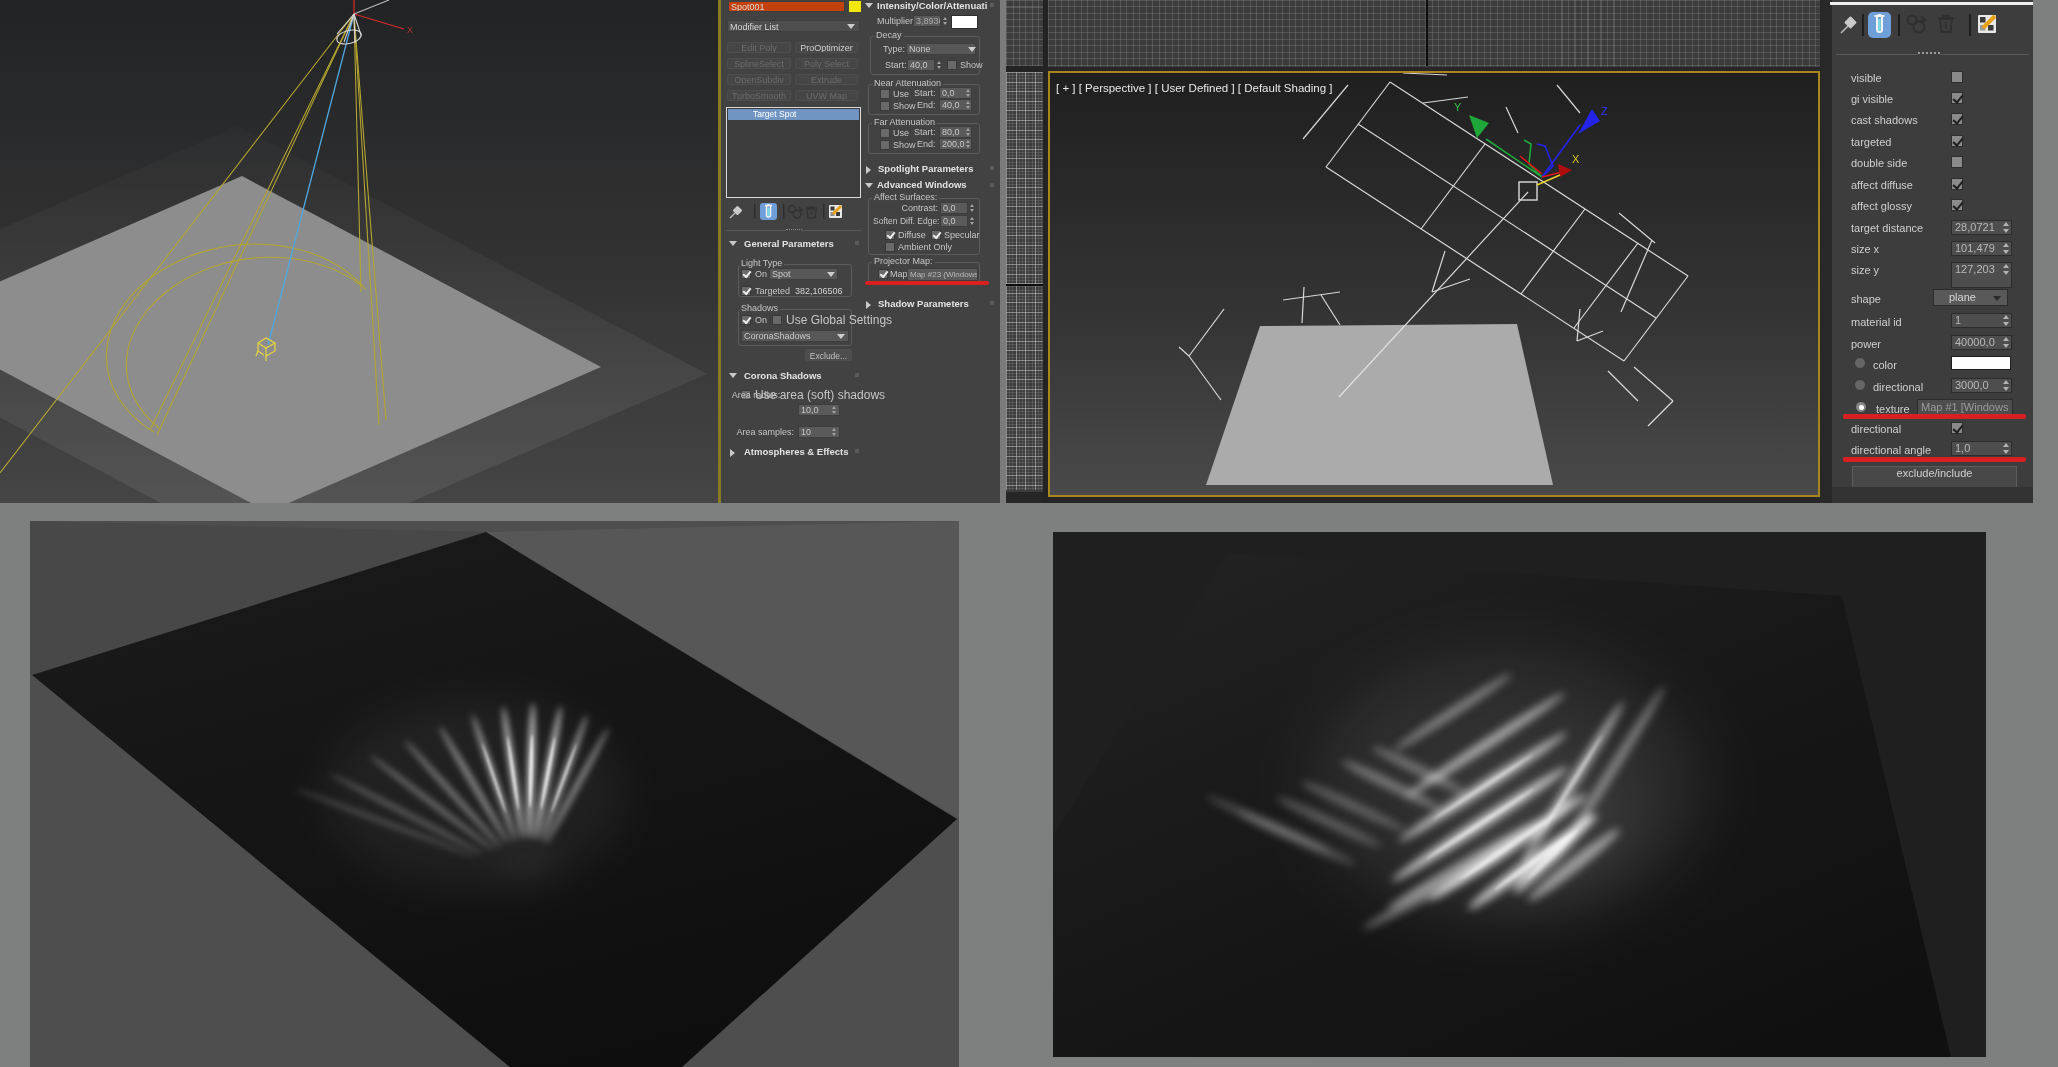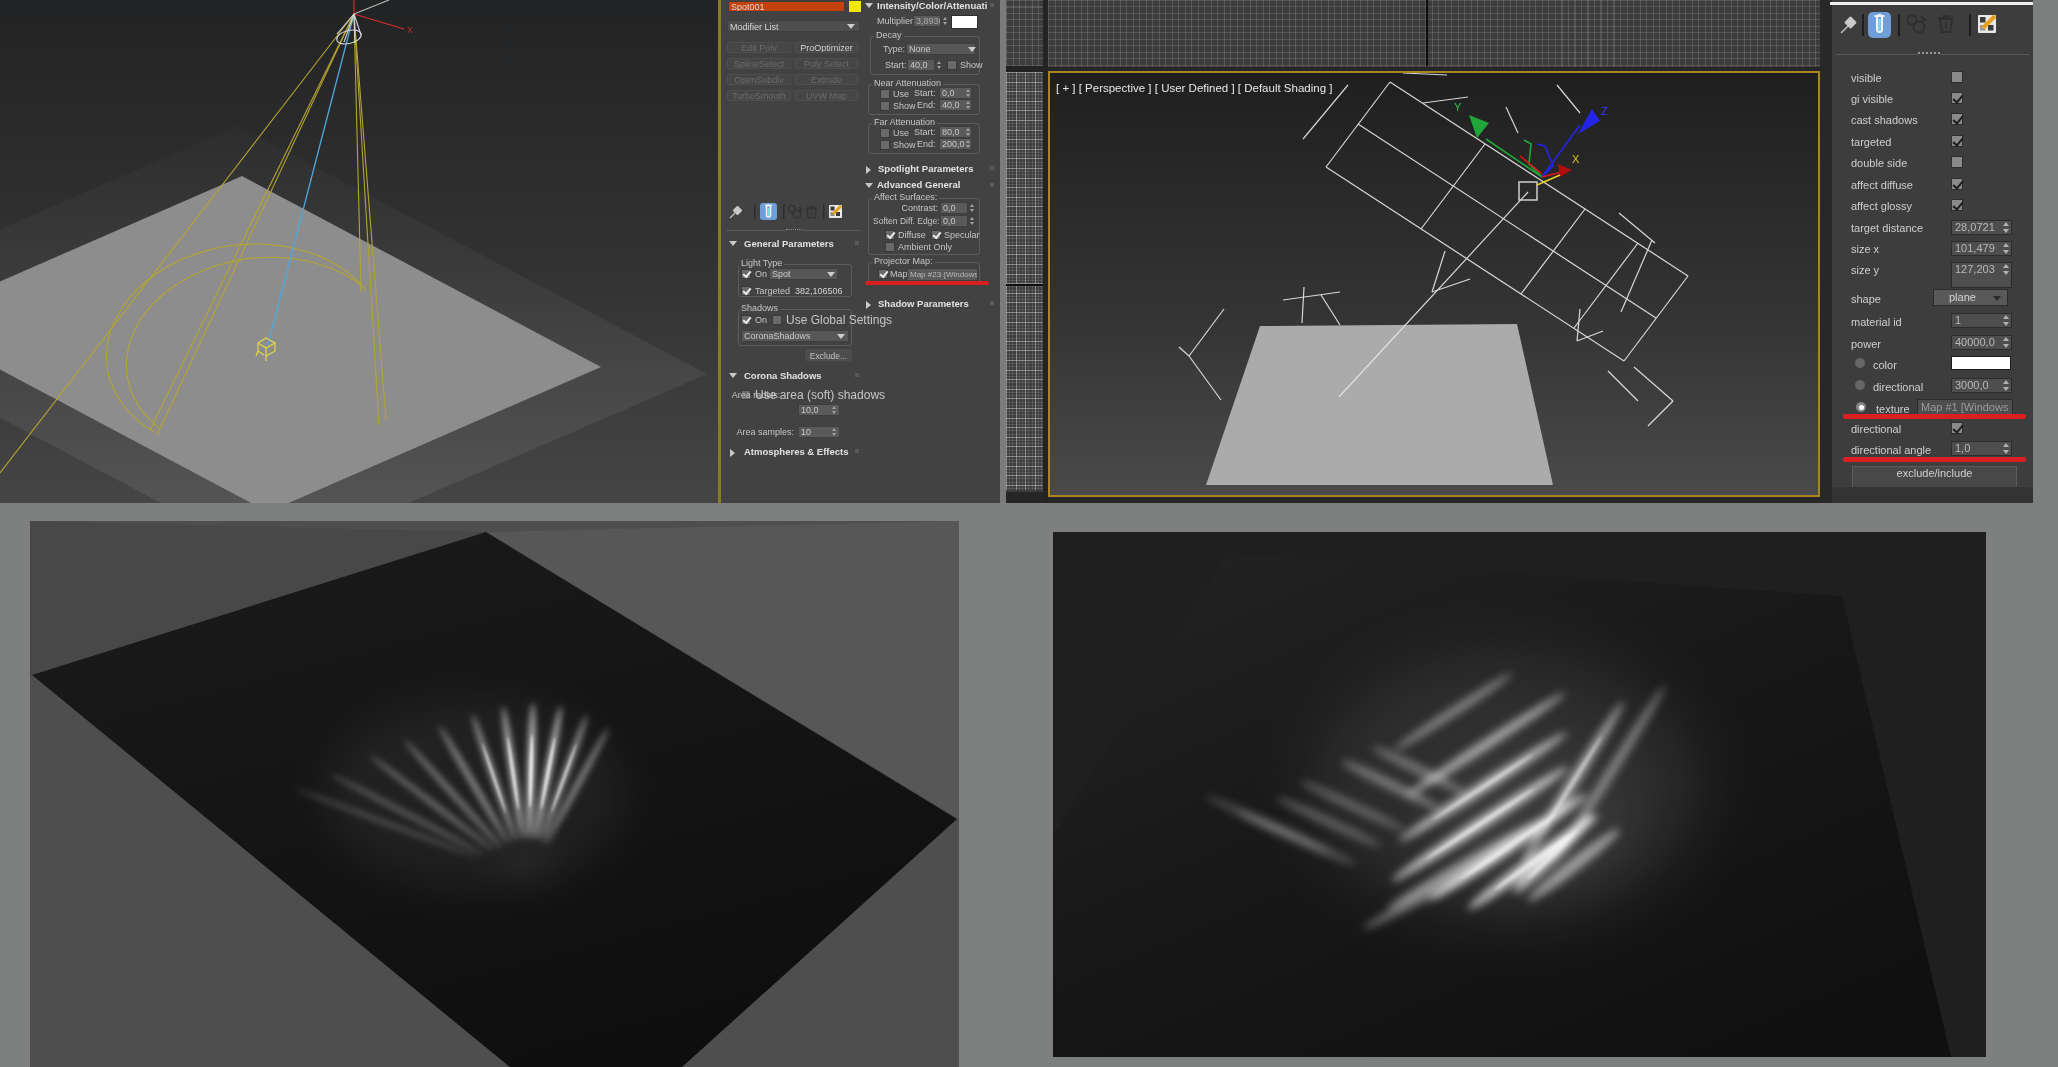--- a/index.html
+++ b/index.html
@@ -91,20 +91,23 @@
 
     <div class="btn" style="left:9px;top:42px;width:64px;height:11px;line-height:11px">Edit Poly</div>
     <div class="btn" style="left:77px;top:42px;width:63px;height:11px;line-height:11px;color:#d2d2d2">ProOptimizer</div>
     <div class="btn" style="left:9px;top:58px;width:64px;height:11px;line-height:11px">SplineSelect</div>
     <div class="btn" style="left:77px;top:58px;width:63px;height:11px;line-height:11px">Poly Select</div>
     <div class="btn" style="left:9px;top:74px;width:64px;height:11px;line-height:11px">OpenSubdiv</div>
     <div class="btn" style="left:77px;top:74px;width:63px;height:11px;line-height:11px">Extrude</div>
     <div class="btn" style="left:9px;top:90px;width:64px;height:11px;line-height:11px">TurboSmooth</div>
     <div class="btn" style="left:77px;top:90px;width:63px;height:11px;line-height:11px">UVW Map</div>
 
+    <div class="a" style="left:8px;top:107px;width:135px;height:91px;background:#3c3c3c;border:1px solid #dadada">
+      <div class="a" style="left:1px;top:1px;width:131px;height:11px;background:#7095c2;color:#ffffff;font-size:8.5px;line-height:11px;padding-left:25px">Target Spot</div>
+    </div>
 
     <svg class="a" style="left:8px;top:202px" width="130" height="19">
       <g transform="translate(3,2)">
         <line x1="1" y1="14" x2="6" y2="9" stroke="#b9b9b9" stroke-width="1.4"></line>
         <rect x="5" y="3" width="7" height="7" rx="1" fill="#c9c9c9" transform="rotate(45 8.5 6.5)"></rect>
       </g>
       <rect x="28" y="2" width="1.5" height="15" fill="#2d2d2d"></rect>
       <rect x="34" y="1" width="17" height="17" rx="3" fill="#6f9fd8"></rect>
       <g transform="translate(38,3)">
         <rect x="2.5" y="0" width="4" height="12" rx="2" fill="none" stroke="#f2f2f2" stroke-width="1.5"></rect>
@@ -206,21 +209,21 @@
     <div class="fld" style="left:221px;top:126px;width:33px;height:12px">80,0</div>
     <div class="sp" style="left:247px;top:127px;height:10px"></div>
     <div class="chk" style="left:162px;top:140px"></div>
     <div class="lbl" style="left:175px;top:140px">Show</div>
     <div class="lbl" style="left:199px;top:139px">End:</div>
     <div class="fld" style="left:221px;top:138px;width:33px;height:12px">200,0</div>
     <div class="sp" style="left:247px;top:139px;height:10px"></div>
     <div class="tri-r" style="left:148px;top:166px"></div>
     <div class="hdr" style="left:160px;top:163px">Spotlight Parameters</div>
     <div class="tri-d" style="left:147px;top:183px"></div>
-    <div class="hdr" style="left:159px;top:179px">Advanced General</div>
+    <div class="hdr" style="left:159px;top:179px">Advanced Windows</div>
     <div class="grp" style="left:150px;top:198px;width:112px;height:57px"></div>
     <div class="glab" style="left:154px;top:193px">Affect Surfaces:</div>
     <div class="lbl" style="left:160px;top:203px;width:60px;text-align:right">Contrast:</div>
     <div class="fld" style="left:222px;top:202px;width:28px;height:12px">0,0</div>
     <div class="sp" style="left:251px;top:203px;height:10px"></div>
     <div class="lbl" style="left:155px;top:216px;font-size:8.5px">Soften Diff. Edge:</div>
     <div class="fld" style="left:222px;top:215px;width:28px;height:12px">0,0</div>
     <div class="sp" style="left:251px;top:216px;height:10px"></div>
     <div class="chk on" style="left:167px;top:230px"></div>
     <div class="lbl" style="left:180px;top:230px">Diffuse</div>

